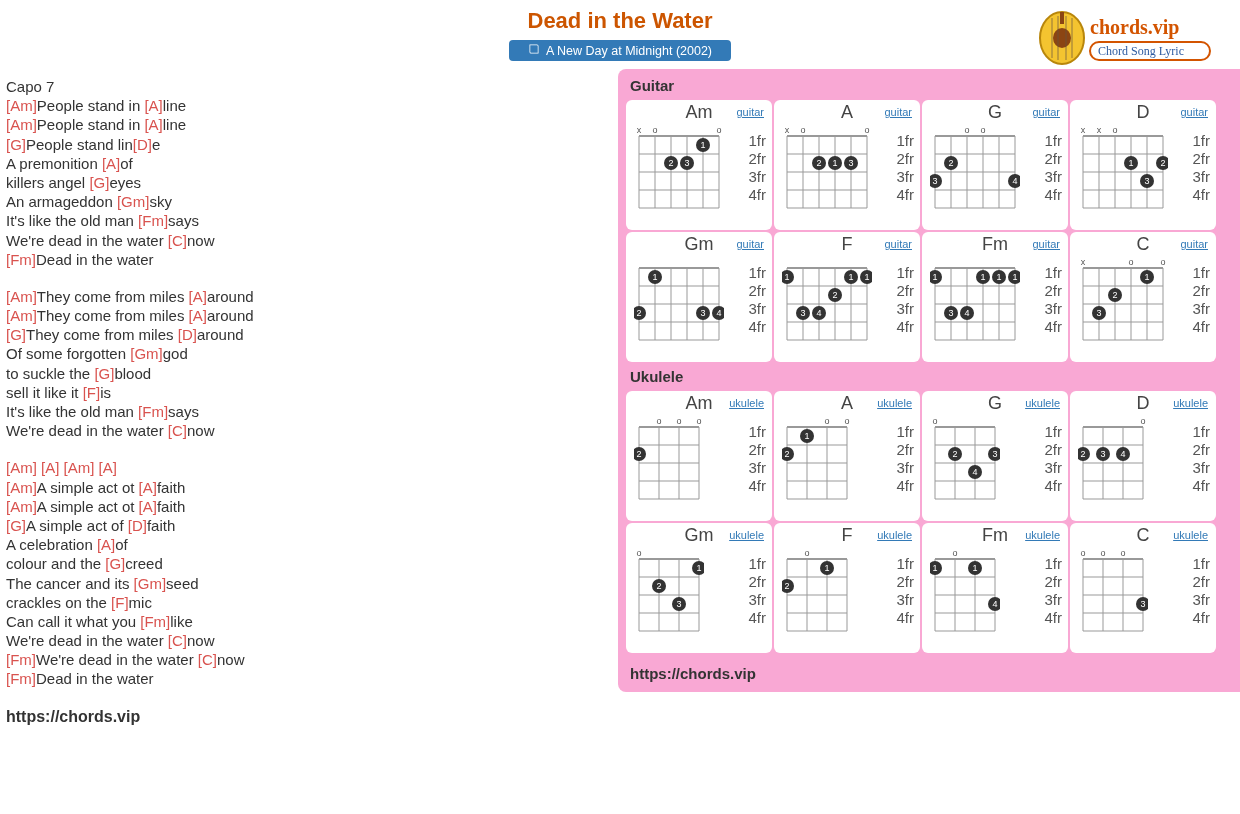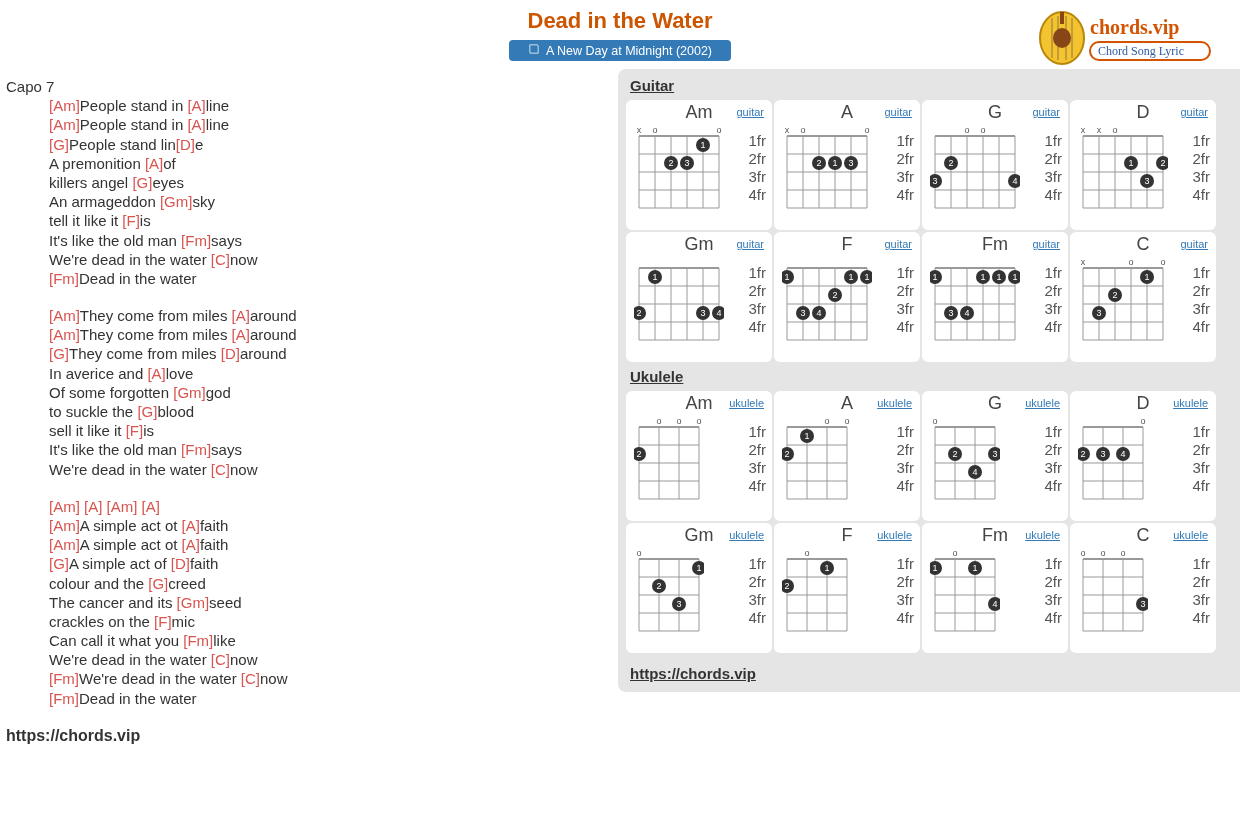--- a/index.html
+++ b/index.html
@@ -7,24 +7,24 @@
   .header { text-align: center; padding: 0 0 8px 0; position: relative; }
   .title { font-size: 22px; font-weight: bold; color: #cc5500; margin-top: 8px; }
   .album-badge { display: inline-flex; align-items: center; background: #337ab7; color: #fff; border-radius: 4px; padding: 3px 19px; font-size: 12.5px; margin-top: 6px; }
   .album-badge .icon { margin-right: 6px; font-size: 12px; }
   .logo { position: absolute; right: 24px; top: 0; width: 182px; height: 60px; }
   .logo svg { width: 100%; height: 100%; }
   .columns { display: flex; align-items: flex-start; }
   .lyrics { padding: 8px 10px 20px 6px; width: 618px; line-height: 1.28; }
   .lyrics p { margin: 0; }
   .capo, .intro { margin-bottom: 18px; }
-  .verse { margin-bottom: 18px; margin-left: 43px; }
+  .verse { margin-bottom: 18px; }
   .chord { color: #d9534f; }
   .footer-url { font-weight: bold; font-size: 16px; margin-top: 14px; }
-  .chords-panel { width: 622px; background: #e5e5e5; border-radius: 8px 0 0 8px; padding: 8px 0 10px 0; text-decoration: underline; }
+  .chords-panel { width: 622px; background: #f9a8d4; border-radius: 8px 0 0 8px; padding: 8px 0 10px 0; }
   .panel-heading { font-weight: bold; font-size: 15px; padding: 0 12px 6px 12px; }
   .chord-grid { display: flex; flex-wrap: wrap; gap: 2px; padding: 0 8px 6px 8px; }
   .chord-card { width: 146px; height: 130px; background: #fff; border-radius: 6px; position: relative; padding: 4px 6px; }
   .chord-name { position: absolute; top: 2px; left: 0; right: 0; text-align: center; font-size: 18px; color: #444; }
   .chord-type { position: absolute; top: 6px; right: 8px; font-size: 11px; color: #337ab7; text-decoration: underline; }
   .diagram { position: absolute; left: 8px; top: 26px; }
   .frets { position: absolute; right: 6px; top: 32px; font-size: 15px; line-height: 18px; color: #555; text-align: right; }
   .panel-url { font-weight: bold; font-size: 15px; padding: 6px 12px 0 12px; }
   .nut-mark { font-size: 9px; fill: #555; }
 </style>
@@ -61,41 +61,40 @@
   <div class="lyrics">
     <p class="capo">Capo 7</p>
     <div id="verses">
         <div class="verse">
           <p><span class="chord">[Am]</span>People stand in <span class="chord">[A]</span>line</p>
           <p><span class="chord">[Am]</span>People stand in <span class="chord">[A]</span>line</p>
           <p><span class="chord">[G]</span>People stand lin<span class="chord">[D]</span>e</p>
           <p>A premonition <span class="chord">[A]</span>of</p>
           <p>killers angel <span class="chord">[G]</span>eyes</p>
           <p>An armageddon <span class="chord">[Gm]</span>sky</p>
-          <p>tell it like it <span class="chord">[F]</span>is</p>
           <p>It's like the old man <span class="chord">[Fm]</span>says</p>
           <p>We're dead in the water <span class="chord">[C]</span>now</p>
           <p><span class="chord">[Fm]</span>Dead in the water</p>
         </div>
         <div class="verse">
           <p><span class="chord">[Am]</span>They come from miles <span class="chord">[A]</span>around</p>
           <p><span class="chord">[Am]</span>They come from miles <span class="chord">[A]</span>around</p>
           <p><span class="chord">[G]</span>They come from miles <span class="chord">[D]</span>around</p>
-          <p>In averice and <span class="chord">[A]</span>love</p>
           <p>Of some forgotten <span class="chord">[Gm]</span>god</p>
           <p>to suckle the <span class="chord">[G]</span>blood</p>
           <p>sell it like it <span class="chord">[F]</span>is</p>
           <p>It's like the old man <span class="chord">[Fm]</span>says</p>
           <p>We're dead in the water <span class="chord">[C]</span>now</p>
         </div>
         <div class="verse">
           <p><span class="chord">[Am] [A] [Am] [A]</span></p>
           <p><span class="chord">[Am]</span>A simple act ot <span class="chord">[A]</span>faith</p>
           <p><span class="chord">[Am]</span>A simple act ot <span class="chord">[A]</span>faith</p>
           <p><span class="chord">[G]</span>A simple act of <span class="chord">[D]</span>faith</p>
+          <p>A celebration <span class="chord">[A]</span>of</p>
           <p>colour and the <span class="chord">[G]</span>creed</p>
           <p>The cancer and its <span class="chord">[Gm]</span>seed</p>
           <p>crackles on the <span class="chord">[F]</span>mic</p>
           <p>Can call it what you <span class="chord">[Fm]</span>like</p>
           <p>We're dead in the water <span class="chord">[C]</span>now</p>
           <p><span class="chord">[Fm]</span>We're dead in the water <span class="chord">[C]</span>now</p>
           <p><span class="chord">[Fm]</span>Dead in the water</p>
         </div>
       </div>
     <p class="footer-url">https://chords.vip</p>

